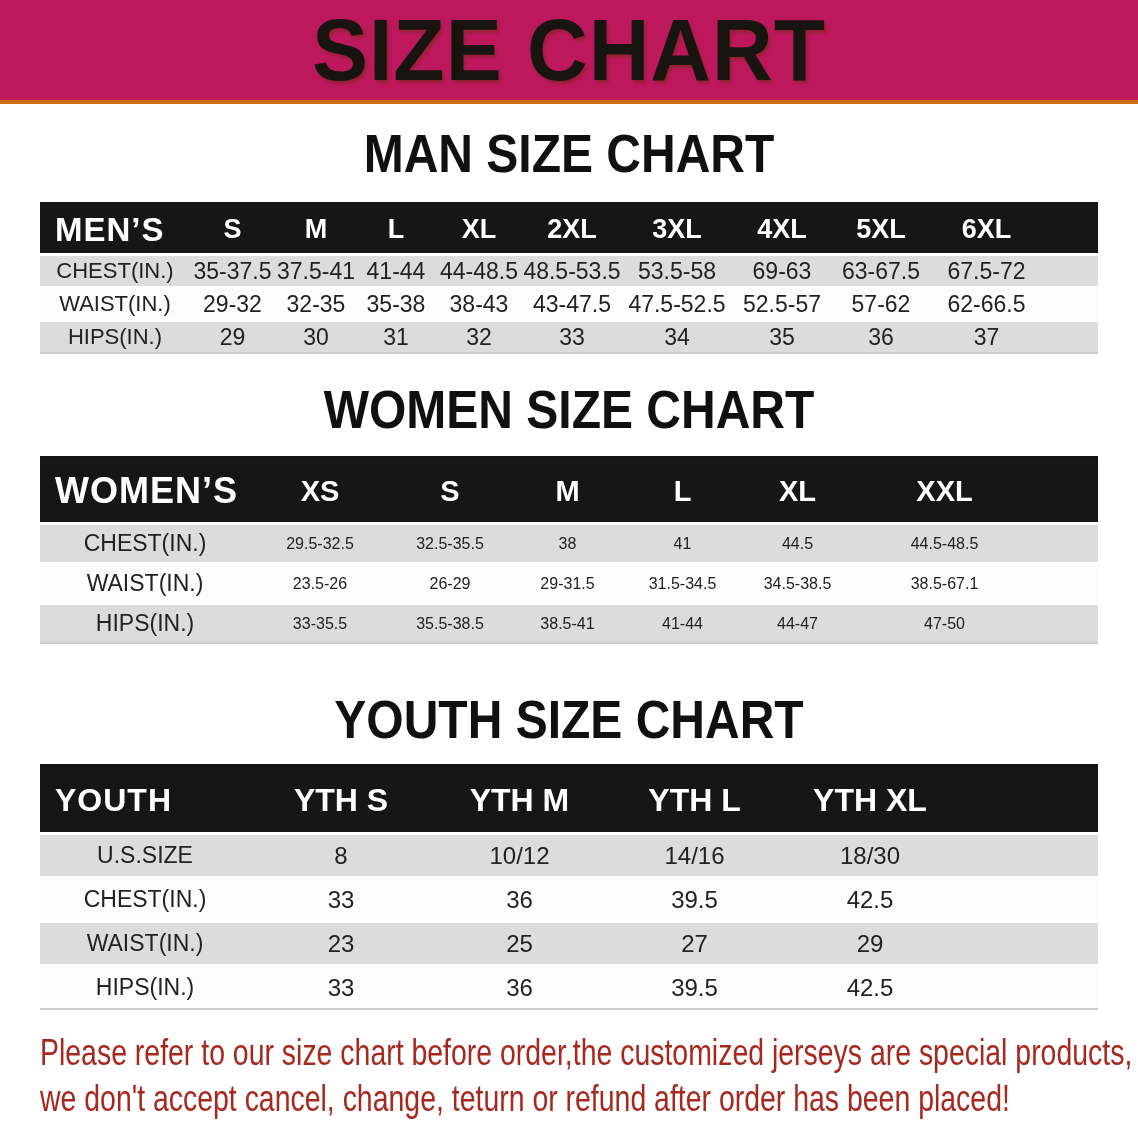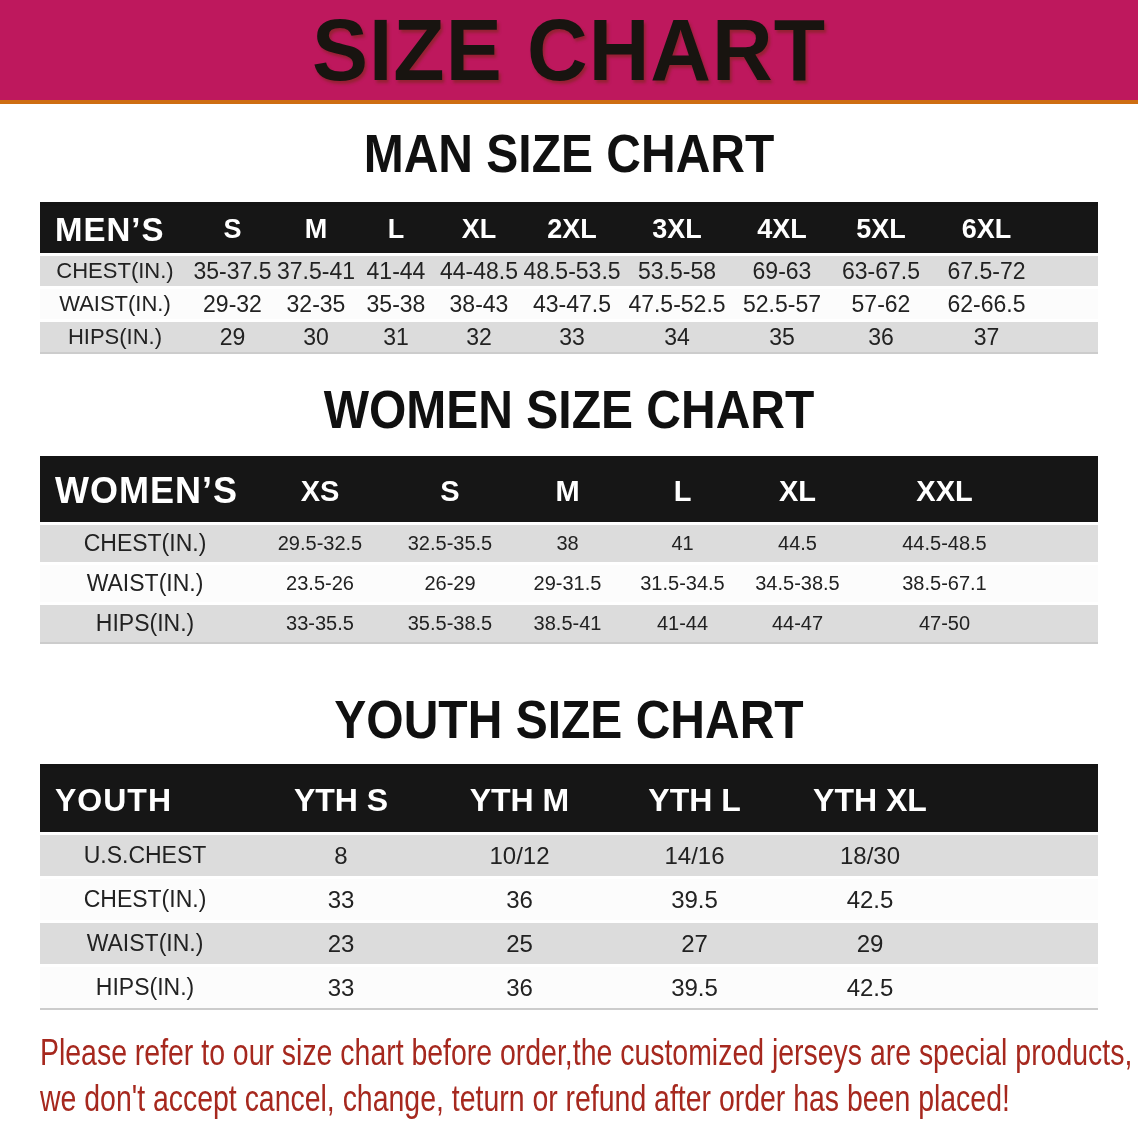--- a/index.html
+++ b/index.html
@@ -85,21 +85,21 @@
   
   .men thead th        { height: 47px; font-size: 27px; }
   .men thead th.corner { font-size: 33px; }
   .men tbody td        { height: 30px; font-size: 23px; }
   .men tbody td.rlabel { font-size: 22px; }
   .men th:last-child, .men td:last-child { padding-right: 56px; }
 
   
   .women thead th        { height: 62px; font-size: 29px; }
   .women thead th.corner { font-size: 36px; }
-  .women tbody td        { height: 37px; font-size: 20px; border-top-width: 4px; }
+  .women tbody td        { height: 37px; font-size: 16px; border-top-width: 4px; }
   .women tbody td.rlabel { font-size: 23px; }
   .women th:last-child, .women td:last-child { padding-right: 64px; }
 
   
   .youth thead th        { height: 64px; font-size: 32px; }
   .youth thead th.corner { font-size: 32px; }
   .youth tbody td        { height: 41px; font-size: 24px; border-top-width: 4px; }
   .youth tbody td.rlabel { font-size: 23px; }
   .youth th:last-child, .youth td:last-child { padding-right: 140px; }
 
@@ -266,21 +266,21 @@
       <tr>
         <th class="corner">YOUTH</th>
         <th>YTH S</th>
         <th>YTH M</th>
         <th>YTH L</th>
         <th>YTH XL</th>
       </tr>
     </thead>
     <tbody>
       <tr>
-        <td class="rlabel">U.S.CHEST</td>
+        <td class="rlabel">U.S.SIZE</td>
         <td>8</td>
         <td>10/12</td>
         <td>14/16</td>
         <td>18/30</td>
       </tr>
       <tr>
         <td class="rlabel">CHEST(IN.)</td>
         <td>33</td>
         <td>36</td>
         <td>39.5</td>

